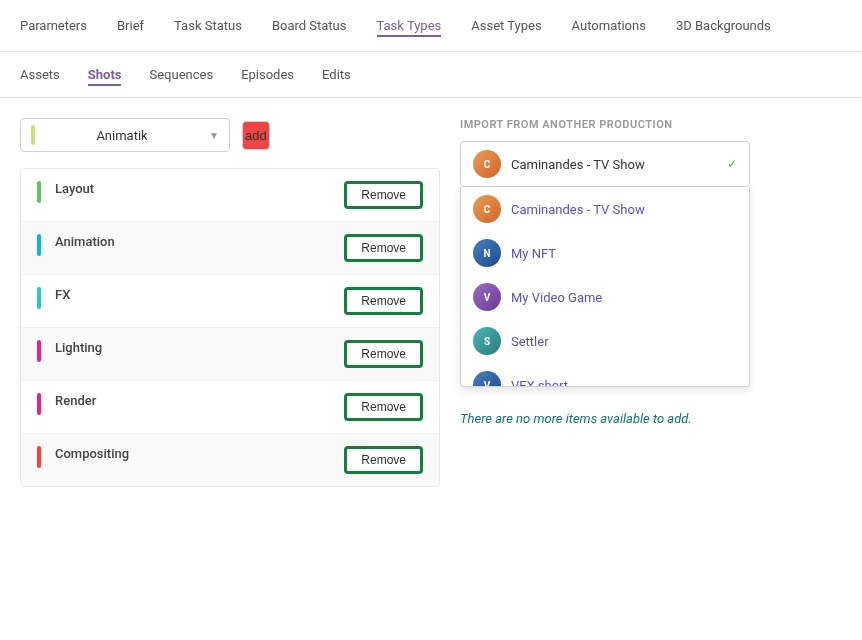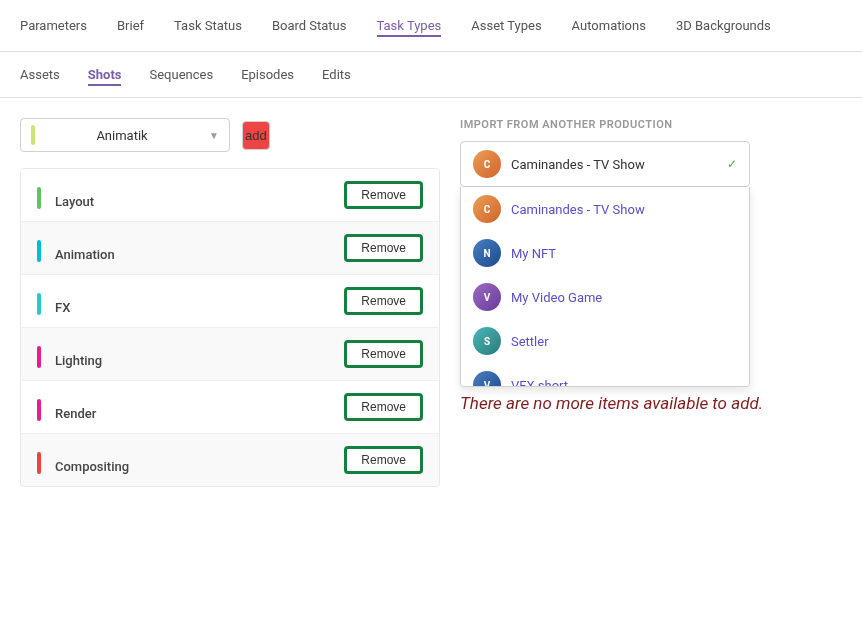--- a/index.html
+++ b/index.html
@@ -22,21 +22,21 @@
     .left-panel { width: 420px; flex-shrink: 0; }
     .production-select-row { display: flex; align-items: center; gap: 12px; margin-bottom: 16px; }
     .production-select { display: flex; align-items: center; background: #fff; border: 1px solid #d0d0d0; border-radius: 4px; padding: 6px 10px; width: 210px; cursor: pointer; gap: 8px; text-align: center; }
     .production-select-indicator { width: 4px; height: 20px; background: #c8e57a; border-radius: 2px; }
     .production-select-text { flex: 1; font-size: 13px; }
     .production-select-arrow { color: #999; font-size: 10px; }
     .add-btn { background: #ef4444; border: 1px solid #d0d0d0; border-radius: 4px; padding: 6px 2px; font-size: 13px; cursor: pointer; color: #333; }
 
     
     .task-list { border: 1px solid #e8e8e8; border-radius: 4px; overflow: hidden; }
-    .task-row { display: flex; align-items: flex-end; padding: 12px 16px; border-bottom: 1px solid #f0f0f0; background: #fff; }
+    .task-row { display: flex; align-items: flex-start; padding: 12px 16px; border-bottom: 1px solid #f0f0f0; background: #fff; }
     .task-row:nth-child(even) { background: #f9f9f9; }
     .task-row:last-child { border-bottom: none; }
     .task-color-bar { width: 4px; height: 22px; border-radius: 2px; margin-right: 14px; flex-shrink: 0; }
     .task-name { flex: 1; font-size: 13px; font-weight: 500; color: #444; }
     .remove-btn { background: #fff; border: 3px solid #15803d; border-radius: 4px; padding: 4px 14px; font-size: 12px; cursor: pointer; color: #333; }
 
     
     .right-panel { flex: 1; }
     .import-label { font-size: 11px; font-weight: 600; color: #999; letter-spacing: 0.5px; margin-bottom: 10px; text-transform: uppercase; }
 
@@ -54,21 +54,21 @@
     
     .prod-dropdown-list::-webkit-scrollbar { width: 6px; }
     .prod-dropdown-list::-webkit-scrollbar-thumb { background: #ccc; border-radius: 3px; }
 
     
     .right-task-area { margin-top: 16px; display: flex; flex-direction: column; gap: 0; }
     .task-chip-row { display: flex; align-items: center; padding: 8px 12px; }
     .task-chip { display: inline-block; padding: 3px 12px; border-radius: 12px; font-size: 12px; color: #555; border: 1px solid #e0e0e0; background: #f8f8f8; }
     .task-chip-color { width: 3px; height: 18px; border-radius: 2px; margin-right: 12px; flex-shrink: 0; }
 
-    .no-items-msg { margin-top: 0; font-size: 17px; color: #7f1d1d; font-style: italic; }
+    .no-items-msg { margin-top: 18px; font-size: 13px; color: #0f766e; font-style: italic; }
 
     
     .av-orange { background: linear-gradient(135deg, #e8a055, #d4622a); }
     .av-blue { background: linear-gradient(135deg, #4a7fc1, #1a4a8c); }
     .av-purple { background: linear-gradient(135deg, #9b6bc4, #6a3a9a); }
     .av-teal { background: linear-gradient(135deg, #4ab8b8, #2a7a7a); }
   </style>
 </head>
 <body>
 

